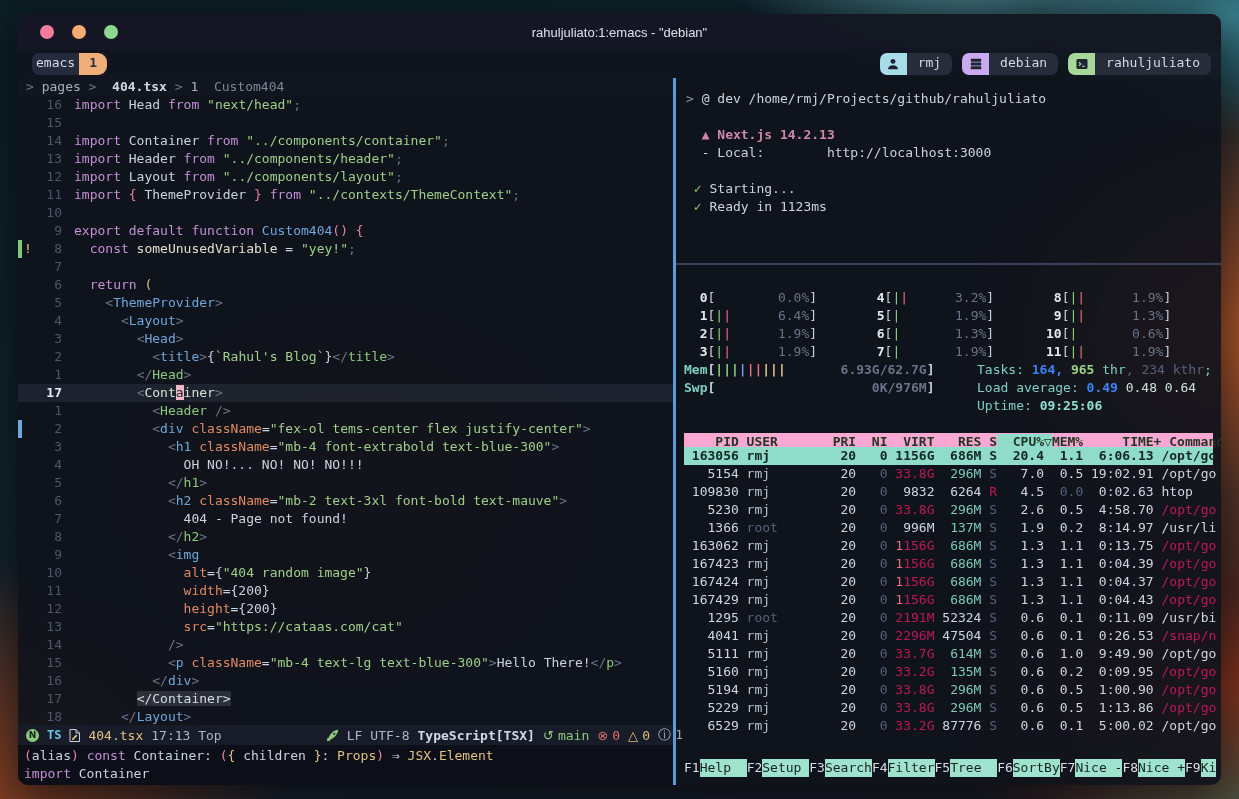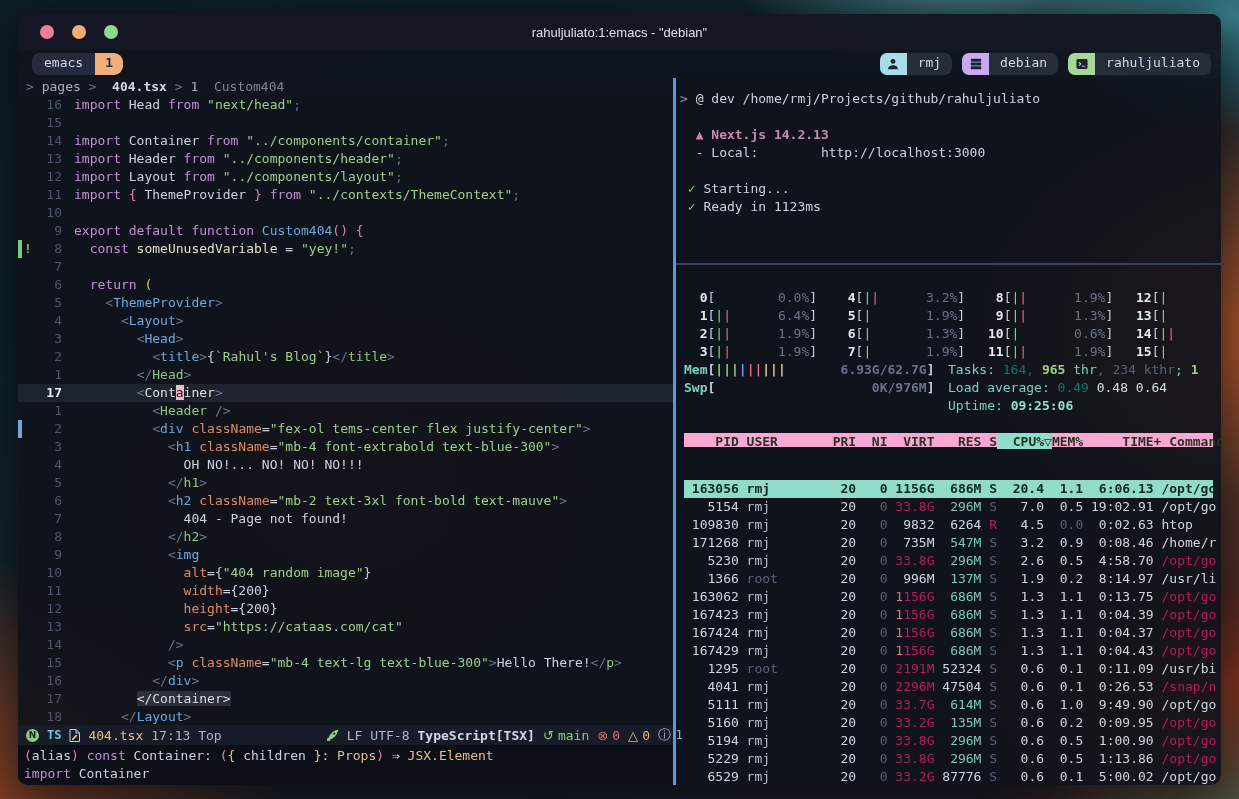--- a/index.html
+++ b/index.html
@@ -29,21 +29,21 @@
     font-family:"Liberation Sans", sans-serif; font-size:13px; color:#dde1ea;
   }
   .lights { position:absolute; left:22px; top:11px; display:flex; gap:18px; }
   .light { width:14px; height:14px; border-radius:50%; }
   .l-close { background:#f07d9d; } .l-min { background:#f5ab72; } .l-max { background:#90d693; }
   .tabbar {
     height:28px; flex:0 0 28px; display:flex; align-items:center;
     justify-content:space-between; padding:0 10px 0 14px; font-size:13px;
   }
   .tab { display:flex; height:22px; align-items:stretch; }
-  .tab-name { background:#252b3c; color:#d4dae6; padding:2px 12px; border-radius:7px 0 0 7px; }
+  .tab-name { background:#252b3c; color:#d4dae6; padding:2px 4px; border-radius:7px 0 0 7px; }
   .tab-idx { background:#f0ae79; color:#2a2e3c; padding:2px 10px; border-radius:0 9px 9px 0; font-weight:bold; }
   .badges { display:flex; gap:10px; }
   .badge { display:flex; height:22px; border-radius:7px; overflow:hidden; }
   .badge-icon { width:27px; display:flex; align-items:center; justify-content:center; }
   .bi-user { background:#a7dde8; } .bi-host { background:#c9a9ef; } .bi-sess { background:#a8d79a; }
   .badge-label { background:#272c3a; color:#d4dae6; padding:2px 11px; }
   .content { flex:1; display:flex; min-height:0; }
   .pane-left { width:655px; flex:0 0 655px; display:flex; flex-direction:column; min-height:0; background:rgba(13,16,25,.25); }
   .vborder { width:3px; flex:0 0 3px; background:#5b9ada; }
   .pane-right { flex:1; display:flex; flex-direction:column; min-width:0; background:rgba(13,16,25,.25); }
@@ -78,40 +78,40 @@
   .st-pos { color:#aeb6c6; }
   .st-ft { color:#d5dbe6; font-weight:bold; }
   .st-branch { color:#8cc97e; }
   .st-err { color:#e06c75; } .st-warn { color:#e0bd7f; } .st-info { color:#aab3c5; }
   .st-info-n { color:#d5dbe6; }
   .uglyph { font-family:"DejaVu Sans", sans-serif; }
   
   .echo { flex:0 0 40px; background:rgba(12,15,23,.92); font-size:13px; padding:2px 6px; }
   .echo .eline2 { height:18px; line-height:18px; white-space:pre; }
   
-  .term { height:185px; flex:0 0 185px; padding:12px 4px; font-size:13px; overflow:hidden; }
+  .term { height:185px; flex:0 0 185px; padding:12px 10px; font-size:13px; overflow:hidden; }
   .tline { height:18px; line-height:18px; white-space:pre; }
   
   .htop { flex:1; min-height:0; padding:24px 8px 8px 8px; font-size:13px; display:flex; flex-direction:column; overflow:hidden; }
-  .hline { height:18px; line-height:18px; white-space:pre; display:flex; }
+  .hline { height:18px; line-height:18px; white-space:pre; display:flex;gap:29px; }
   .meter { white-space:pre; }
   .ht-lbl { color:#e5eaf2; font-weight:bold; }
   .ht-tlbl { color:#7ed0c3; }
   .ht-br { color:#c8cfdd; }
   .ht-pct { color:#6a7388; }
   .bar-g{color:#8fd47c} .bar-r{color:#e8707e} .bar-bl{color:#7d9bf0} .bar-y{color:#e3c78a}
-  .ht-c{color:#7ed0c3} .ht-cb{color:#8ce0d0;font-weight:bold} .ht-wb{color:#0f766e;font-weight:normal}
+  .ht-c{color:#7ed0c3} .ht-cb{color:#8ce0d0;font-weight:bold} .ht-wb{color:#3b82f6;font-weight:bold}
   .ht-gb{color:#9ed084;font-weight:bold} .ht-dm{color:#57617a} .ht-tl{color:#cfe0dc}
   .ht-w{color:#cfd6e2} .ht-g{color:#be185d} .ht-t{color:#7cc9b4} .ht-r{color:#e8707e} .ht-us{color:#b8c0cf}
   .hinfo-left { width:264px; flex:0 0 264px; white-space:pre;font-weight:bold; }
   .ptable { margin-top:18px; }
   .hrow { background:#f9a8d4; color:#223422; height:14px; line-height:18px; white-space:pre; font-weight:bold; }
   .hsort { background:#8fdccb; }
   .prow { height:18px; line-height:18px; white-space:pre; }
-  .prow.sel { background:#8fdccb;margin-top:33px; }
+  .prow.sel { background:#8fdccb; }
   .rowsel { color:#132620; font-weight:bold; }
   .fkeys { margin-top:auto; height:18px; line-height:18px; display:flex; white-space:pre; }
   .fk-key { color:#d8dee8; }
   .fk-label { background:#9fe2cd; color:#15241f; }
   svg { display:block; }
 </style>
 </head>
 <body>
 
 <div class="window">
@@ -258,21 +258,20 @@
           <div class="hline"><span class="meter"><span class="ht-lbl">  2</span><span class="ht-br">[</span><span class="bar-g">|</span><span class="bar-r">|</span><span class="ht-pct">      1.9%</span><span class="ht-br">]</span></span><span class="meter" style="margin-left: 15px;"><span class="ht-lbl">  6</span><span class="ht-br">[</span><span class="bar-g">|</span><span class="ht-pct">       1.3%</span><span class="ht-br">]</span></span><span class="meter" style="margin-left: 15px;"><span class="ht-lbl"> 10</span><span class="ht-br">[</span><span class="bar-g">|</span><span class="ht-pct">       0.6%</span><span class="ht-br">]</span></span><span class="meter" style="margin-left: 15px;"><span class="ht-lbl"> 14</span><span class="ht-br">[</span><span class="bar-g">|</span><span class="bar-r">|</span><span class="ht-pct">      6.2%</span></span></div>
           <div class="hline"><span class="meter"><span class="ht-lbl">  3</span><span class="ht-br">[</span><span class="bar-g">|</span><span class="bar-r">|</span><span class="ht-pct">      1.9%</span><span class="ht-br">]</span></span><span class="meter" style="margin-left: 15px;"><span class="ht-lbl">  7</span><span class="ht-br">[</span><span class="bar-g">|</span><span class="ht-pct">       1.9%</span><span class="ht-br">]</span></span><span class="meter" style="margin-left: 15px;"><span class="ht-lbl"> 11</span><span class="ht-br">[</span><span class="bar-g">|</span><span class="bar-r">|</span><span class="ht-pct">      1.9%</span><span class="ht-br">]</span></span><span class="meter" style="margin-left: 15px;"><span class="ht-lbl"> 15</span><span class="ht-br">[</span><span class="bar-g">|</span><span class="ht-pct">       0.6%</span></span></div>
           <div class="hline"><span class="hinfo-left"><span class="meter"><span class="ht-tlbl">Mem</span><span class="ht-br">[</span><span class="bar-g">|</span><span class="bar-g">|</span><span class="bar-g">|</span><span class="bar-bl">|</span><span class="bar-r">|</span><span class="bar-r">|</span><span class="bar-y">|</span><span class="bar-y">|</span><span class="bar-y">|</span><span class="ht-pct">       6.93G/62.7G</span><span class="ht-br">]</span></span></span><span style="white-space: pre;"><span class="ht-c">Tasks: </span><span class="ht-wb">164, </span><span class="ht-gb">965</span><span class="ht-c"> thr</span><span class="ht-dm">, 234 kthr</span><span class="ht-c">; </span><span class="ht-gb">1</span></span></div>
           <div class="hline"><span class="hinfo-left"><span class="meter"><span class="ht-tlbl">Swp</span><span class="ht-br">[</span><span class="ht-pct">                    0K/976M</span><span class="ht-br">]</span></span></span><span style="white-space: pre;"><span class="ht-c">Load average: </span><span class="ht-wb">0.49 </span><span class="ht-tl">0.48 0.64</span></span></div>
           <div class="hline"><span class="hinfo-left"></span><span style="white-space: pre;"><span class="ht-c">Uptime: </span><span class="ht-cb">09:25:06</span></span></div>
           <div class="ptable">
             <div class="hrow">    PID USER       PRI  NI  VIRT   RES S<span class="hsort">  CPU%▽</span>MEM%     TIME+ Command</div>
             <div class="prow sel"><span class="rowsel"> 163056 rmj         20   0 1156G  686M S  20.4  1.1  6:06.13 /opt/go</span></div>
             <div class="prow"><span class="ht-w">   5154</span><span class="ht-us"> rmj       </span><span class="ht-w">  20</span><span class="ht-dm">   0</span><span class="ht-g"> 33.8G</span><span class="ht-t">  296M</span><span class="ht-dm"> S</span><span class="ht-w">   7.0</span><span class="ht-w">  0.5</span><span class="ht-w"> 19:02.91</span><span class="ht-w"> /opt/go</span></div>
             <div class="prow"><span class="ht-w"> 109830</span><span class="ht-us"> rmj       </span><span class="ht-w">  20</span><span class="ht-dm">   0</span><span class="ht-w">  9832</span><span class="ht-w">  6264</span><span class="ht-g"> R</span><span class="ht-w">   4.5</span><span class="ht-dm">  0.0</span><span class="ht-w">  0:02.63</span><span class="ht-w"> htop</span></div>
-            <div class="prow"><span class="ht-w"> 171268</span><span class="ht-us"> rmj       </span><span class="ht-w">  20</span><span class="ht-dm">   0</span><span class="ht-w">  735M</span><span class="ht-t">  547M</span><span class="ht-dm"> S</span><span class="ht-w">   3.2</span><span class="ht-w">  0.9</span><span class="ht-w">  0:08.46</span><span class="ht-w"> /home/r</span></div>
             <div class="prow"><span class="ht-w">   5230</span><span class="ht-us"> rmj       </span><span class="ht-w">  20</span><span class="ht-dm">   0</span><span class="ht-g"> 33.8G</span><span class="ht-t">  296M</span><span class="ht-dm"> S</span><span class="ht-w">   2.6</span><span class="ht-w">  0.5</span><span class="ht-w">  4:58.70</span><span class="ht-g"> /opt/go</span></div>
             <div class="prow"><span class="ht-w">   1366</span><span class="ht-dm"> root      </span><span class="ht-w">  20</span><span class="ht-dm">   0</span><span class="ht-w">  996M</span><span class="ht-t">  137M</span><span class="ht-dm"> S</span><span class="ht-w">   1.9</span><span class="ht-w">  0.2</span><span class="ht-w">  8:14.97</span><span class="ht-w"> /usr/li</span></div>
             <div class="prow"><span class="ht-w"> 163062</span><span class="ht-us"> rmj       </span><span class="ht-w">  20</span><span class="ht-dm">   0</span><span class="ht-w"> </span><span class="ht-r">1</span><span class="ht-g">156G</span><span class="ht-t">  686M</span><span class="ht-dm"> S</span><span class="ht-w">   1.3</span><span class="ht-w">  1.1</span><span class="ht-w">  0:13.75</span><span class="ht-g"> /opt/go</span></div>
             <div class="prow"><span class="ht-w"> 167423</span><span class="ht-us"> rmj       </span><span class="ht-w">  20</span><span class="ht-dm">   0</span><span class="ht-w"> </span><span class="ht-r">1</span><span class="ht-g">156G</span><span class="ht-t">  686M</span><span class="ht-dm"> S</span><span class="ht-w">   1.3</span><span class="ht-w">  1.1</span><span class="ht-w">  0:04.39</span><span class="ht-g"> /opt/go</span></div>
             <div class="prow"><span class="ht-w"> 167424</span><span class="ht-us"> rmj       </span><span class="ht-w">  20</span><span class="ht-dm">   0</span><span class="ht-w"> </span><span class="ht-r">1</span><span class="ht-g">156G</span><span class="ht-t">  686M</span><span class="ht-dm"> S</span><span class="ht-w">   1.3</span><span class="ht-w">  1.1</span><span class="ht-w">  0:04.37</span><span class="ht-g"> /opt/go</span></div>
             <div class="prow"><span class="ht-w"> 167429</span><span class="ht-us"> rmj       </span><span class="ht-w">  20</span><span class="ht-dm">   0</span><span class="ht-w"> </span><span class="ht-r">1</span><span class="ht-g">156G</span><span class="ht-t">  686M</span><span class="ht-dm"> S</span><span class="ht-w">   1.3</span><span class="ht-w">  1.1</span><span class="ht-w">  0:04.43</span><span class="ht-g"> /opt/go</span></div>
             <div class="prow"><span class="ht-w">   1295</span><span class="ht-dm"> root      </span><span class="ht-w">  20</span><span class="ht-dm">   0</span><span class="ht-g"> 2191M</span><span class="ht-w"> 52324</span><span class="ht-dm"> S</span><span class="ht-w">   0.6</span><span class="ht-w">  0.1</span><span class="ht-w">  0:11.09</span><span class="ht-w"> /usr/bi</span></div>
             <div class="prow"><span class="ht-w">   4041</span><span class="ht-us"> rmj       </span><span class="ht-w">  20</span><span class="ht-dm">   0</span><span class="ht-g"> 2296M</span><span class="ht-w"> 47504</span><span class="ht-dm"> S</span><span class="ht-w">   0.6</span><span class="ht-w">  0.1</span><span class="ht-w">  0:26.53</span><span class="ht-g"> /snap/n</span></div>
             <div class="prow"><span class="ht-w">   5111</span><span class="ht-us"> rmj       </span><span class="ht-w">  20</span><span class="ht-dm">   0</span><span class="ht-g"> 33.7G</span><span class="ht-t">  614M</span><span class="ht-dm"> S</span><span class="ht-w">   0.6</span><span class="ht-w">  1.0</span><span class="ht-w">  9:49.90</span><span class="ht-w"> /opt/go</span></div>
             <div class="prow"><span class="ht-w">   5160</span><span class="ht-us"> rmj       </span><span class="ht-w">  20</span><span class="ht-dm">   0</span><span class="ht-g"> 33.2G</span><span class="ht-t">  135M</span><span class="ht-dm"> S</span><span class="ht-w">   0.6</span><span class="ht-w">  0.2</span><span class="ht-w">  0:09.95</span><span class="ht-g"> /opt/go</span></div>

